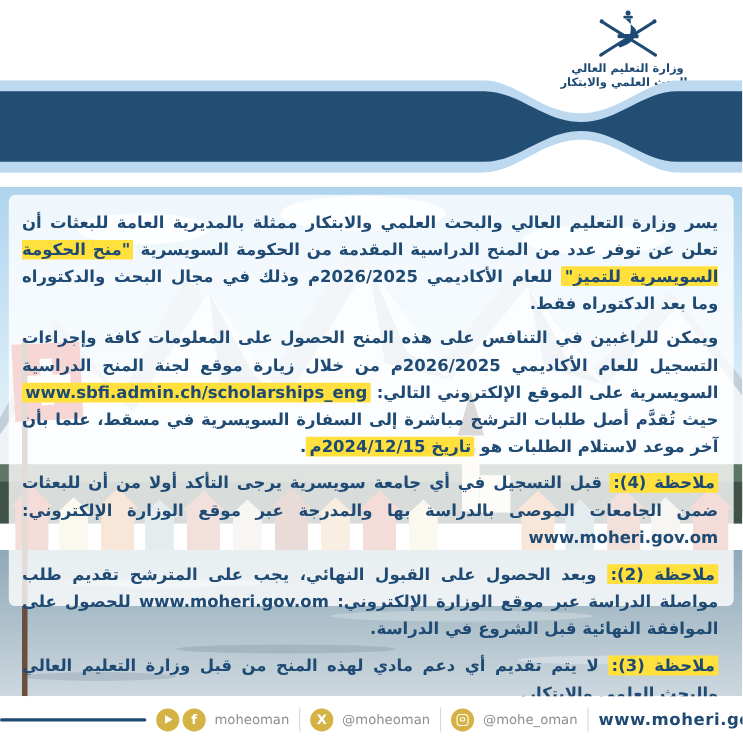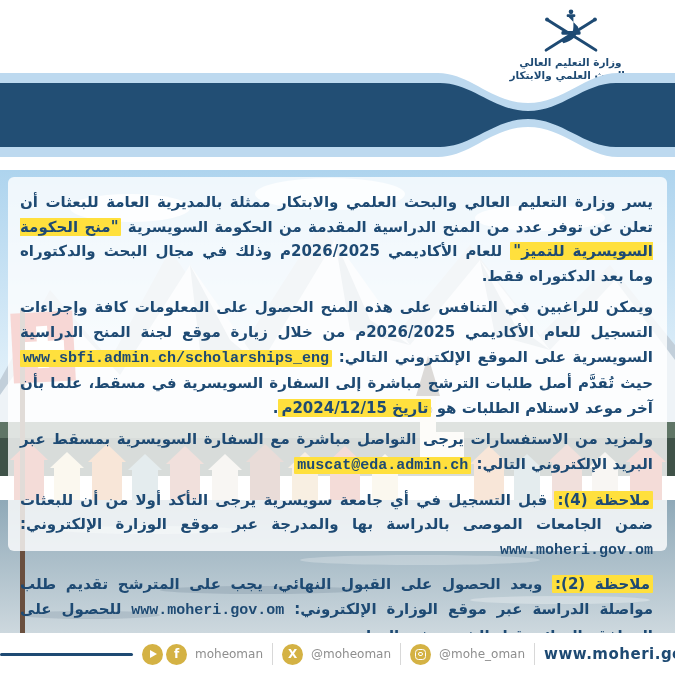--- a/index.html
+++ b/index.html
@@ -35,21 +35,21 @@
   }
   .content {
     position:absolute; left:8px; right:8px; top:7px; bottom:9px;
     padding:13px 14px 6px 12px;
     direction:rtl; text-align:justify;
     color:#1e4a73; font-weight:700; font-size:15px; line-height:24.6px;
   }
   .content p { margin-bottom:7px; }
   .content p.note { margin-top:9px; margin-bottom:5px; }
   .hl { background:#ffe03d; padding:0 3px; border-radius:1px; }
-  .ltr { direction:ltr; unicode-bidi:embed;font-family:Liberation Mono, monospace; }
+  .ltr { direction:ltr; unicode-bidi:embed; }
 
   
   .footer {
     position:absolute; left:0; bottom:0; width:675px; height:42px;
     background:#ffffff; display:flex; align-items:center;
   }
   .footer-line { width:133px; height:3px; background:#1e4a73; border-radius:2px; margin-right:9px; flex:none; }
   .sicon {
     width:21px; height:21px; border-radius:50%; background:#d4b244;
     display:flex; align-items:center; justify-content:center; flex:none; margin-right:3px;
@@ -197,21 +197,20 @@
       <rect x="20" y="138" width="5" height="325" fill="#6a4f3e"></rect>
     </svg>
 
     <div class="overlay"></div>
 
     <div class="content">
       <p><span>يسر وزارة التعليم العالي والبحث العلمي والابتكار ممثلة بالمديرية العامة للبعثات أن تعلن عن توفر عدد من المنح الدراسية المقدمة من الحكومة السويسرية </span><span class="hl">"منح الحكومة السويسرية للتميز"</span><span> للعام الأكاديمي 2026/2025م وذلك في مجال البحث والدكتوراه وما بعد الدكتوراه فقط.</span></p>
 
       <p><span>ويمكن للراغبين في التنافس على هذه المنح الحصول على المعلومات كافة وإجراءات التسجيل للعام الأكاديمي 2026/2025م من خلال زيارة موقع لجنة المنح الدراسية السويسرية على الموقع الإلكتروني التالي: </span><span class="hl ltr">www.sbfi.admin.ch/scholarships_eng</span><span> حيث تُقدَّم أصل طلبات الترشح مباشرة إلى السفارة السويسرية في مسقط، علما بأن آخر موعد لاستلام الطلبات هو </span><span class="hl">تاريخ 2024/12/15م</span><span>.</span></p>
 
-      <p><span>ولمزيد من الاستفسارات يرجى التواصل مباشرة مع السفارة السويسرية بمسقط عبر البريد الإلكتروني التالي: </span><span class="hl ltr">muscat@eda.admin.ch</span></p>
 
       <p class="note"><span class="hl">ملاحظة (4):</span><span> قبل التسجيل في أي جامعة سويسرية يرجى التأكد أولا من أن للبعثات ضمن الجامعات الموصى بالدراسة بها والمدرجة عبر موقع الوزارة الإلكتروني: </span><span class="ltr">www.moheri.gov.om</span></p>
 
       <p class="note"><span class="hl">ملاحظة (2):</span><span> وبعد الحصول على القبول النهائي، يجب على المترشح تقديم طلب مواصلة الدراسة عبر موقع الوزارة الإلكتروني: </span><span class="ltr">www.moheri.gov.om</span><span> للحصول على الموافقة النهائية قبل الشروع في الدراسة.</span></p>
 
       <p class="note"><span class="hl">ملاحظة (3):</span><span> لا يتم تقديم أي دعم مادي لهذه المنح من قبل وزارة التعليم العالي والبحث العلمي والإبتكار.</span></p>
 
     </div>
   </div>
 

